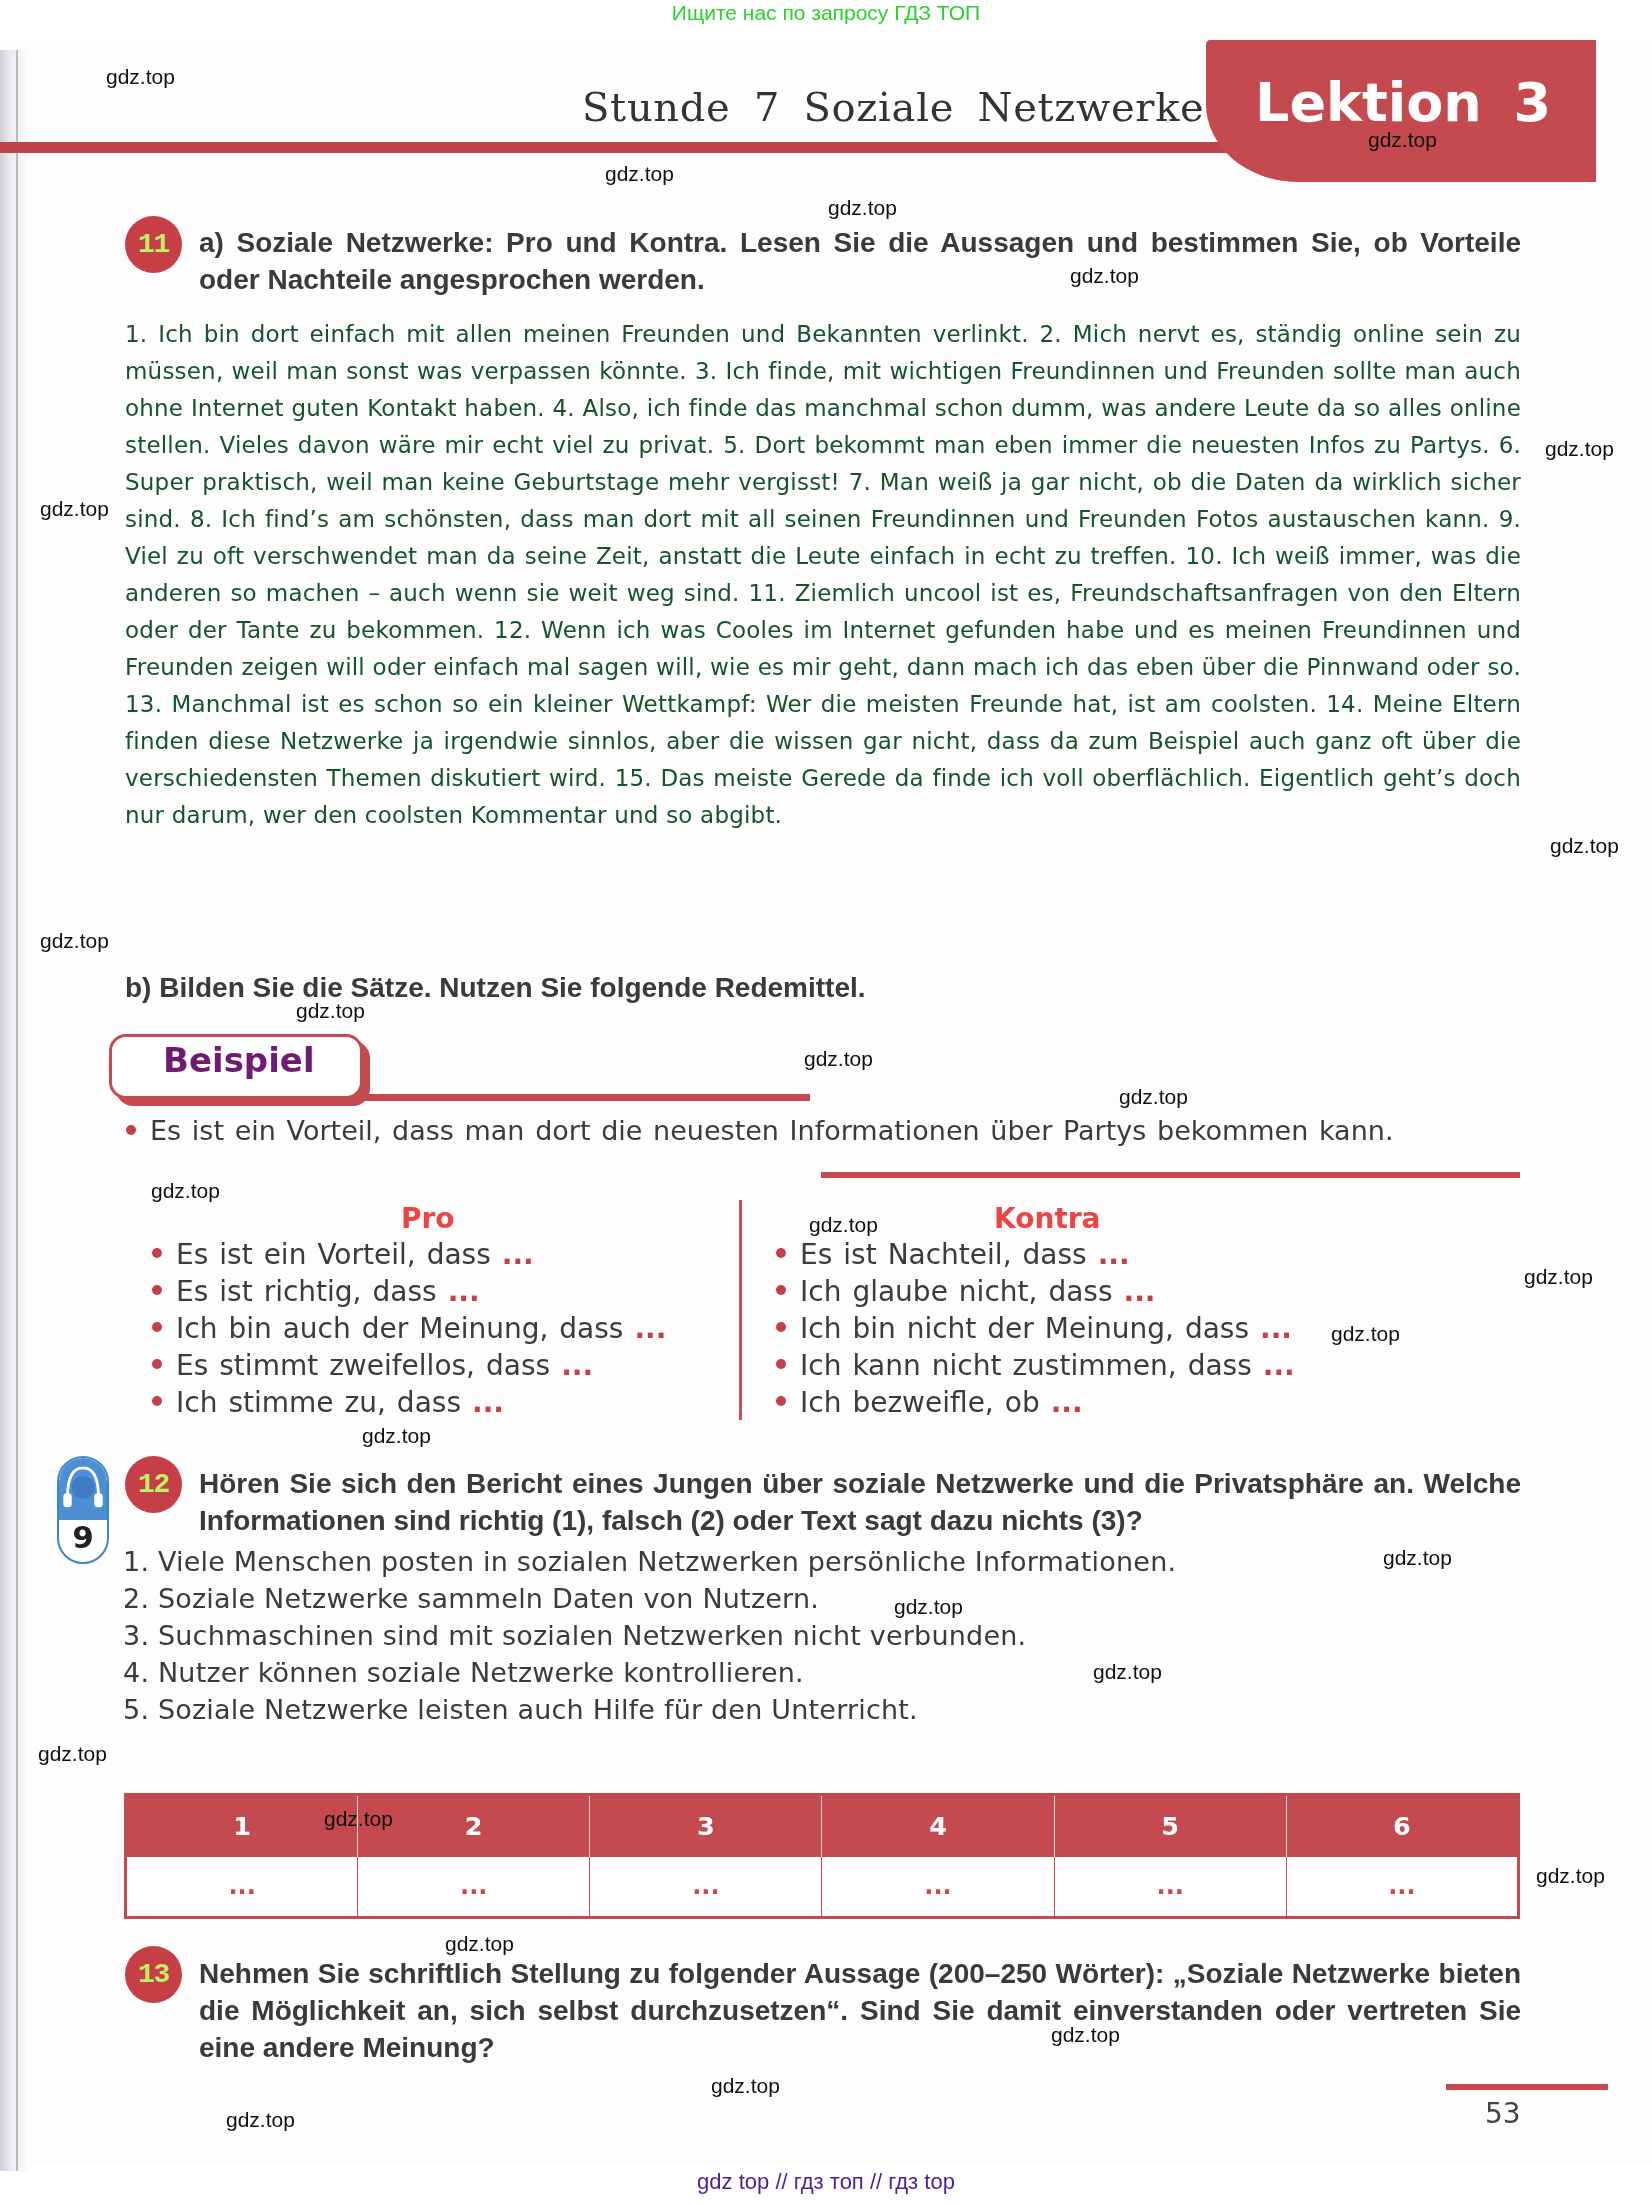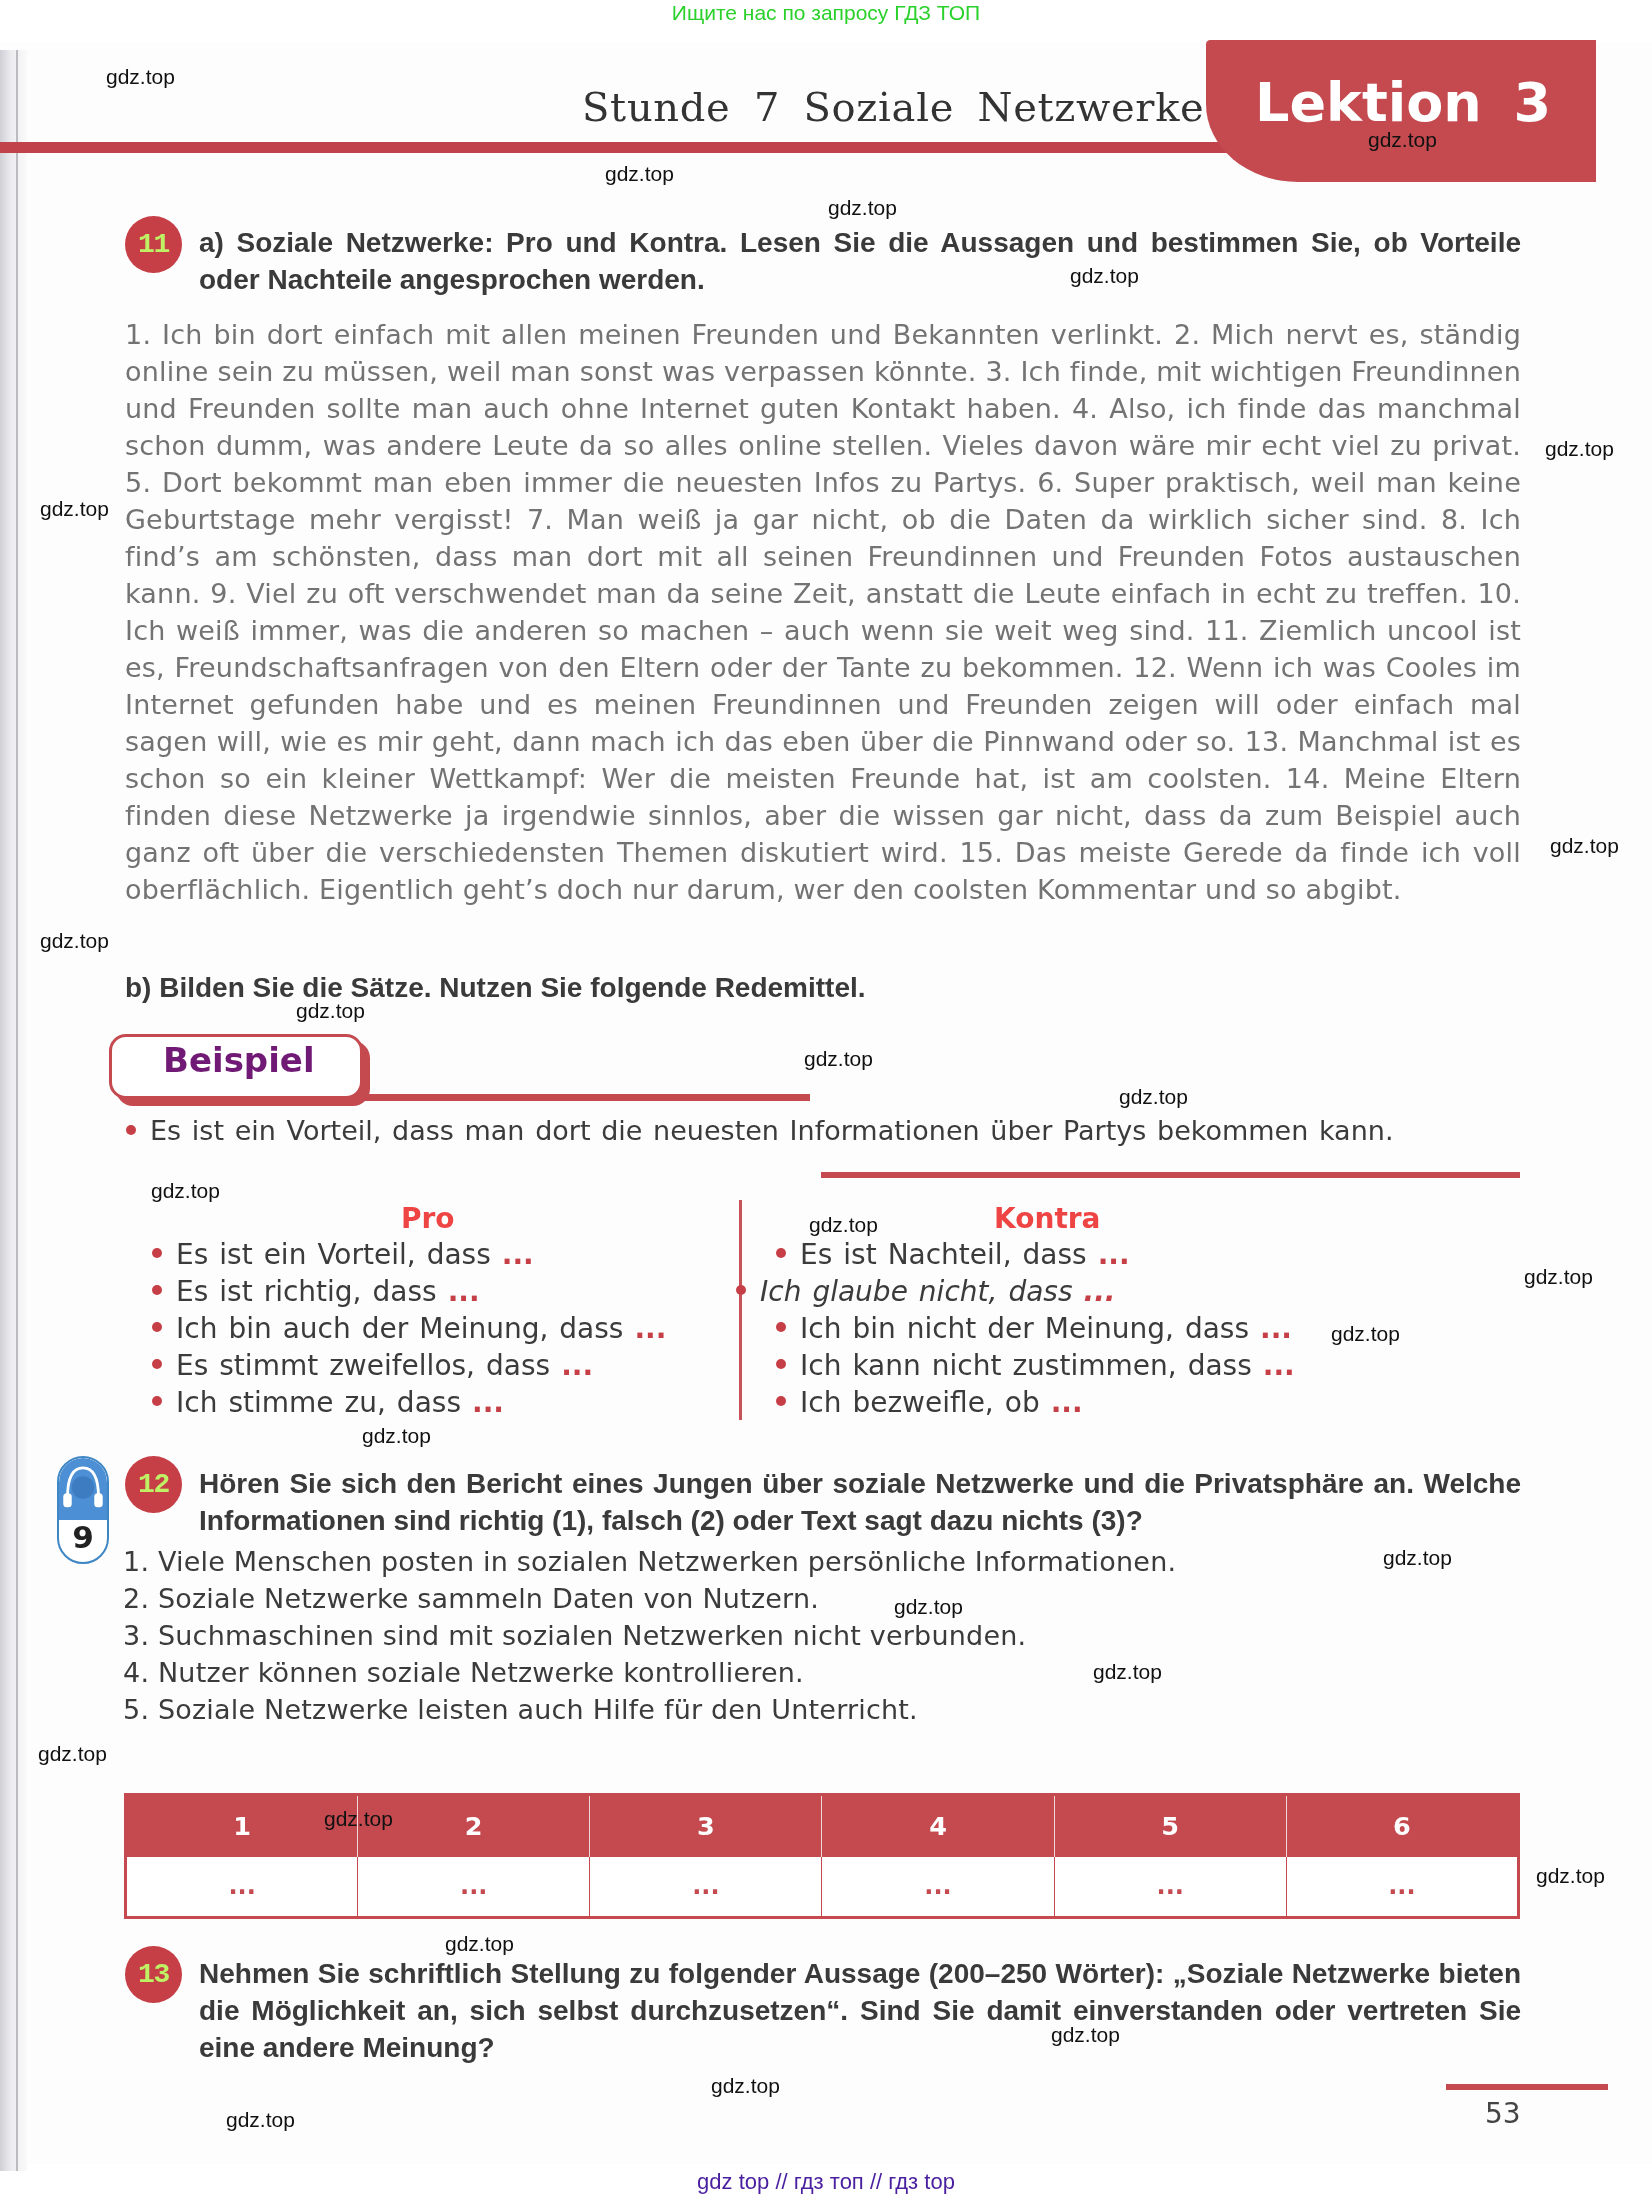--- a/index.html
+++ b/index.html
@@ -25,21 +25,21 @@
     border-bottom-left-radius: 92px 78px; border-top-left-radius: 4.3px; }
   .lektion-text { position: absolute; left: 1255px; top: 71px; font-family: "DejaVu Sans", sans-serif;
     font-weight: bold; font-size: 54px; color: #ffffff; word-spacing: 12.8px; }
 
   .ex-badge { position: absolute; width: 57px; height: 57px; border-radius: 50%; background: #c63f47;
     color: #bef264; font-family: Liberation Mono, monospace; font-weight: bold; font-size: 28px;
     display: flex; align-items: center; justify-content: center; letter-spacing: -1.4px; }
 
   .task { position: absolute; font-family: "Liberation Sans", sans-serif; font-weight: bold; font-size: 28px;
     color: #3a3a3a; line-height: 37px; text-align: justify; }
-  .body-text { position: absolute; font-family: "DejaVu Sans", sans-serif; font-size: 27px; color: #737373;
+  .body-text { position: absolute; font-family: "DejaVu Sans", sans-serif; font-size: 23px; color: #14532d;
     line-height: 37px; text-align: justify; letter-spacing: 0.2px; }
 
   .beispiel-box { position: absolute; left: 109px; top: 1034px; width: 254px; height: 65px; border: 3.5px solid #c44a50;
     border-radius: 17px; background: #fff; box-shadow: 7px 7px 0 #c44a50; }
   .beispiel-label { position: absolute; left: 163px; top: 1040px; font-family: "DejaVu Sans", sans-serif;
     font-weight: bold; font-size: 34px; color: #701a75; }
   .beispiel-rule { position: absolute; left: 358px; top: 1094px; width: 452px; height: 7px; background: #c44a50; }
   .example-rule { position: absolute; left: 821px; top: 1172px; width: 699px; height: 6.4px; background: #c44a50; }
 
   .bullet-line { position: absolute; font-family: "DejaVu Sans", sans-serif; font-size: 28px; color: #3b3b3b;
@@ -103,21 +103,21 @@
 <div class="bullet-line" style="left:152px;top:1238px;"><span class="dot"></span><span>Es ist ein Vorteil, dass</span> <span class="ellipsis">...</span></div>
 <div class="bullet-line" style="left:152px;top:1275px;"><span class="dot"></span><span>Es ist richtig, dass</span> <span class="ellipsis">...</span></div>
 <div class="bullet-line" style="left:152px;top:1312px;"><span class="dot"></span><span>Ich bin auch der Meinung, dass</span> <span class="ellipsis">...</span></div>
 <div class="bullet-line" style="left:152px;top:1349px;"><span class="dot"></span><span>Es stimmt zweifellos, dass</span> <span class="ellipsis">...</span></div>
 <div class="bullet-line" style="left:152px;top:1386px;"><span class="dot"></span><span>Ich stimme zu, dass</span> <span class="ellipsis">...</span></div>
 
 <div class="col-divider"></div>
 
 <div class="col-head" style="left:994px;top:1202px;">Kontra</div>
 <div class="bullet-line" style="left:776px;top:1238px;"><span class="dot"></span><span>Es ist Nachteil, dass</span> <span class="ellipsis">...</span></div>
-<div class="bullet-line" style="left:736px;top:1275px;font-style:italic;"><span class="dot"></span><span>Ich glaube nicht, dass</span> <span class="ellipsis">...</span></div>
+<div class="bullet-line" style="left:776px;top:1275px;"><span class="dot"></span><span>Ich glaube nicht, dass</span> <span class="ellipsis">...</span></div>
 <div class="bullet-line" style="left:776px;top:1312px;"><span class="dot"></span><span>Ich bin nicht der Meinung, dass</span> <span class="ellipsis">...</span></div>
 <div class="bullet-line" style="left:776px;top:1349px;"><span class="dot"></span><span>Ich kann nicht zustimmen, dass</span> <span class="ellipsis">...</span></div>
 <div class="bullet-line" style="left:776px;top:1386px;"><span class="dot"></span><span>Ich bezweifle, ob</span> <span class="ellipsis">...</span></div>
 
 <div class="audio-icon">
   <div class="audio-top">
     <svg width="48" height="62" viewBox="0 0 68 88">
       <circle cx="34" cy="42" r="16" fill="#3d7cc0"></circle>
       <path d="M12 56 Q12 14 34 14 Q56 14 56 56" stroke="#ffffff" stroke-width="4" fill="none"></path>
       <rect x="6" y="50" width="12" height="20" rx="5" fill="#ffffff"></rect>

